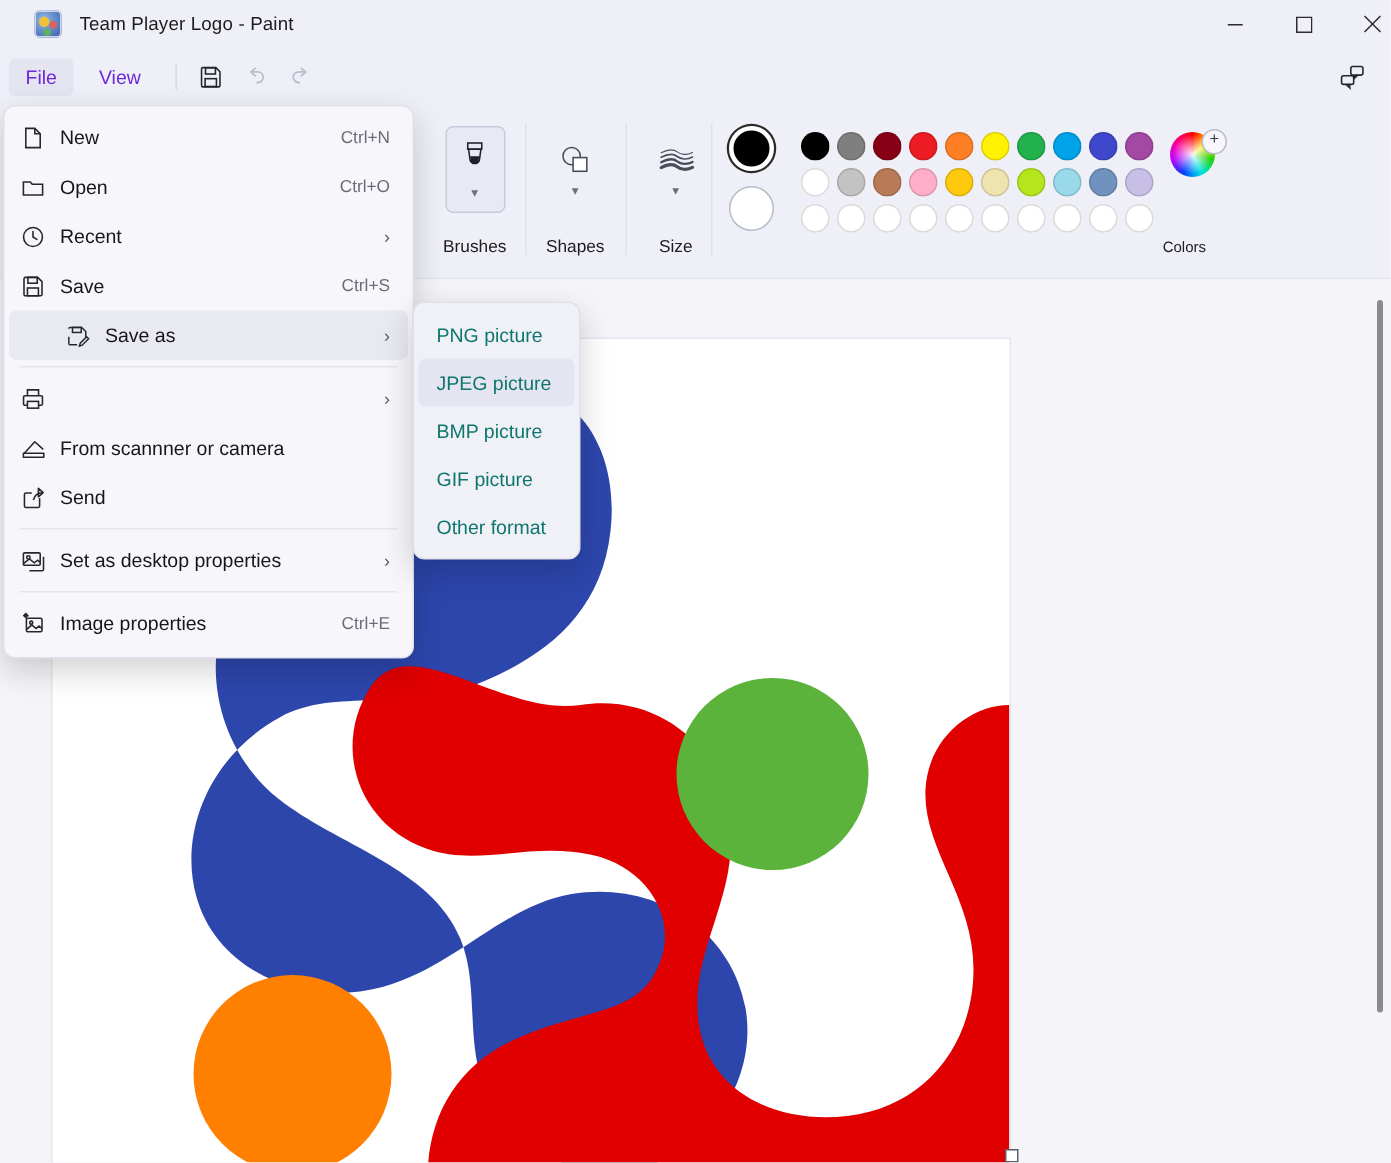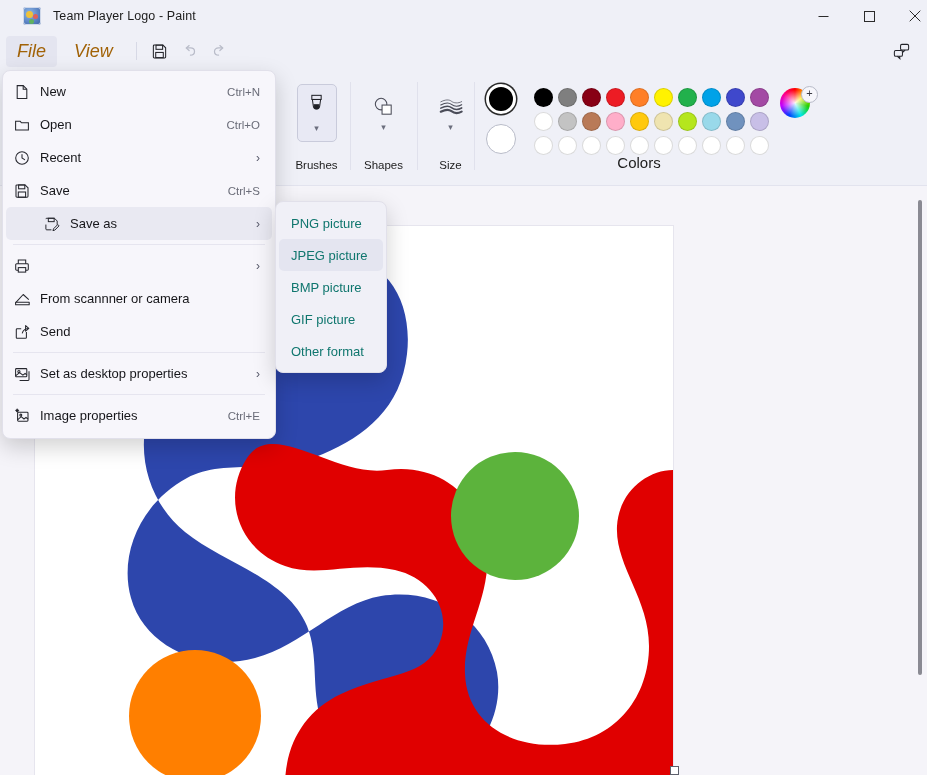--- a/index.html
+++ b/index.html
@@ -68,26 +68,25 @@
   
   .menubar {
     position: absolute;
     left: 0; top: 32px;
     width: 927px; height: 38px;
     background: #eff0f7;
     display: flex;
     align-items: center;
   }
   .menubar-item {
-    font-size: 18px;
-    color: #a16207;
+    font-size: 13px;
+    color: #6d28d9;
     padding: 5px 11px;
     border-radius: 4px;
     margin-left: 6px;
-    font-style: italic;
   }
   .menubar-item.active { background: #e4e5f0; }
   .mb-sep {
     width: 1px; height: 18px;
     background: #d7d9e6;
     margin: 0 8px 0 12px;
   }
   .qa-btn {
     width: 30px; height: 28px;
     display: flex; align-items: center; justify-content: center;
@@ -225,22 +224,22 @@
     border: 1px solid #b8bbc8;
     color: #3a3b44;
     font-size: 11px;
     line-height: 13px;
     text-align: center;
   }
   .colors-label {
     position: absolute;
     left: 0; right: 0;
     bottom: 14px;
-    text-align: center;
-    font-size: 15px;
+    text-align: right;
+    font-size: 10px;
     color: #1c1c1c;
     width: 330px;
   }
 
   
   .workarea {
     position: absolute;
     left: 0; top: 186px;
     width: 927px; height: 589px;
     background: #f5f4f9;

